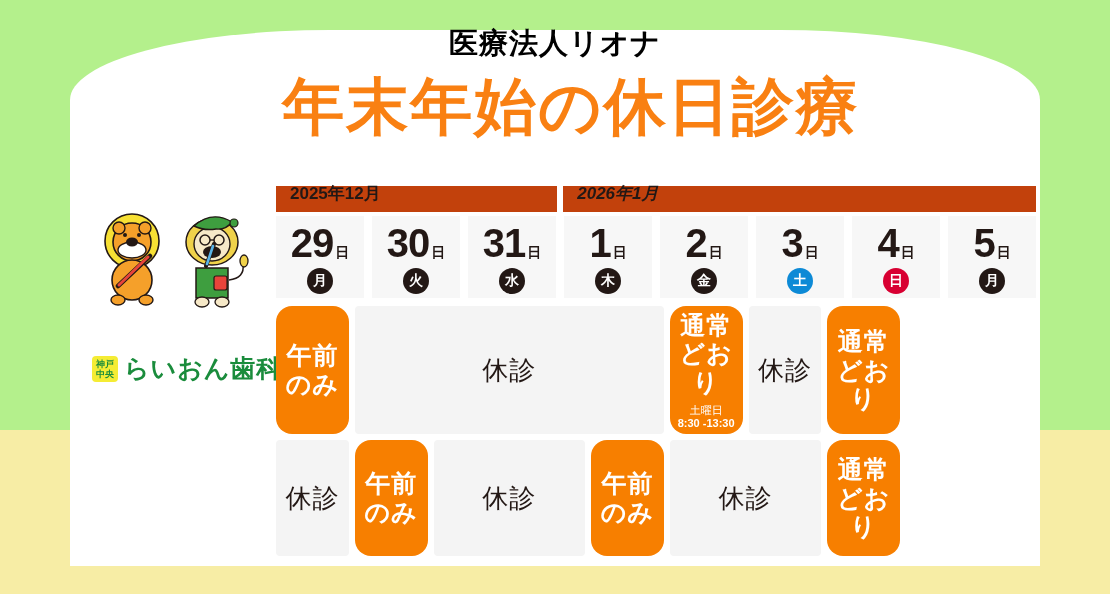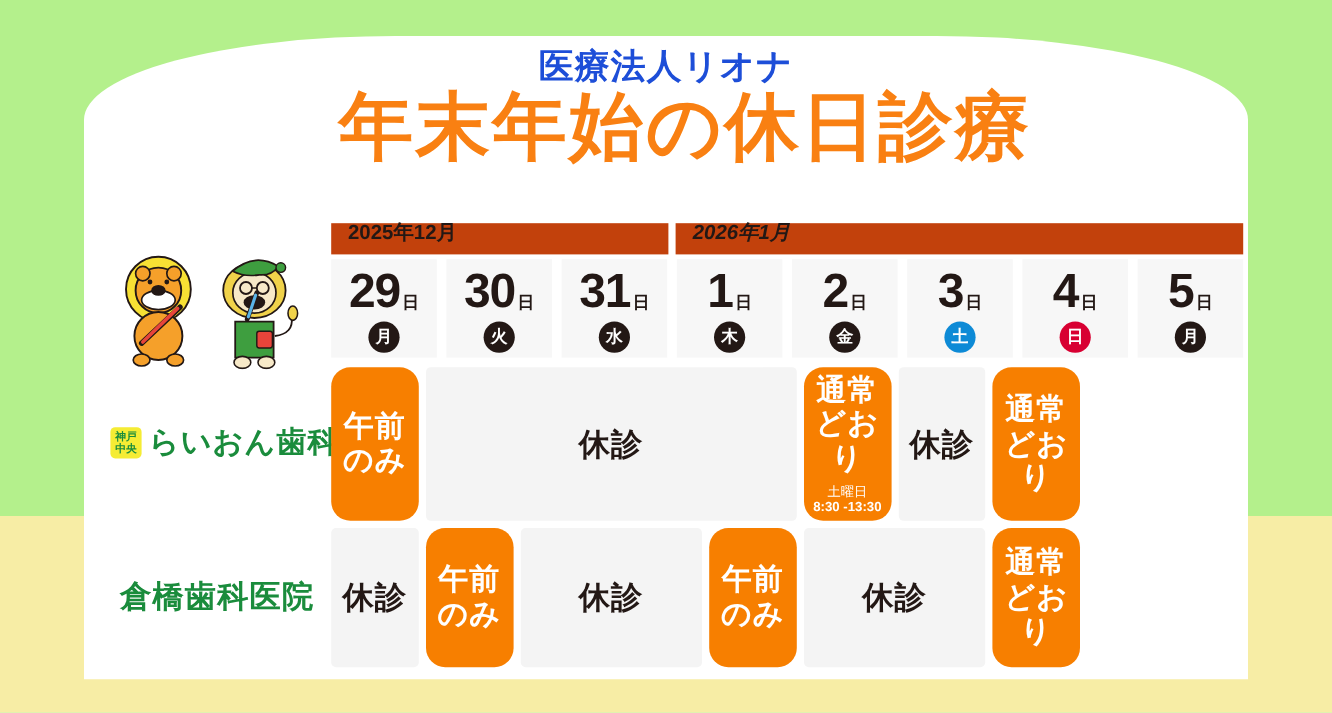--- a/index.html
+++ b/index.html
@@ -37,26 +37,26 @@
     width: 970px;
     height: 536px;
     background: #ffffff;
     border-radius: 260px 260px 0 0 / 70px 70px 0 0;
   }
 
   
   .title-org {
     position: absolute;
     left: 0;
-    top: 36px;
+    top: 24px;
     width: 1110px;
     text-align: center;
     font-size: 29px;
     font-weight: 900;
-    color: #1d4ed8;
+    color: #000000;
     letter-spacing: 1px;
   }
   .title-main {
     position: absolute;
     left: 16px;
     top: 76px;
     width: 1110px;
     text-align: center;
     font-size: 62px;
     font-weight: 900;
@@ -204,21 +204,21 @@
     flex-direction: column;
     align-items: center;
     justify-content: center;
     border-radius: 4px;
     text-align: center;
   }
   .cell.closed {
     background: #f4f4f4;
     color: #231815;
     font-size: 26px;
-    font-weight: 700;
+    font-weight: 400;
     letter-spacing: 1px;
   }
   .cell.open {
     background: #f77f00;
     color: #ffffff;
     border-radius: 16px;
     font-weight: 900;
     line-height: 1.15;
   }
   .cell.open .l1 { font-size: 25px; letter-spacing: 1px; }
@@ -278,23 +278,20 @@
         <ellipse cx="134" cy="94" rx="7" ry="5" fill="#f7e9c8" stroke="#231815" stroke-width="1.3"></ellipse>
       </g>
     </svg>
   </div>
 
   <div class="clinic-label clinic-1">
     <span class="badge-kobe"><span>神戸</span><br><span>中央</span></span>
     <span>らいおん歯科</span>
   </div>
 
-  <div class="clinic-label clinic-2">
-    <span>倉橋歯科医院</span>
-  </div>
 
   <div class="months">
       <div class="month-seg" style="width: 281.25px;">
         <span>2025年12月</span>
       </div>
       <div class="month-seg" style="width: 472.75px; font-style: italic;">
         <span>2026年1月</span>
       </div>
     </div>
 

